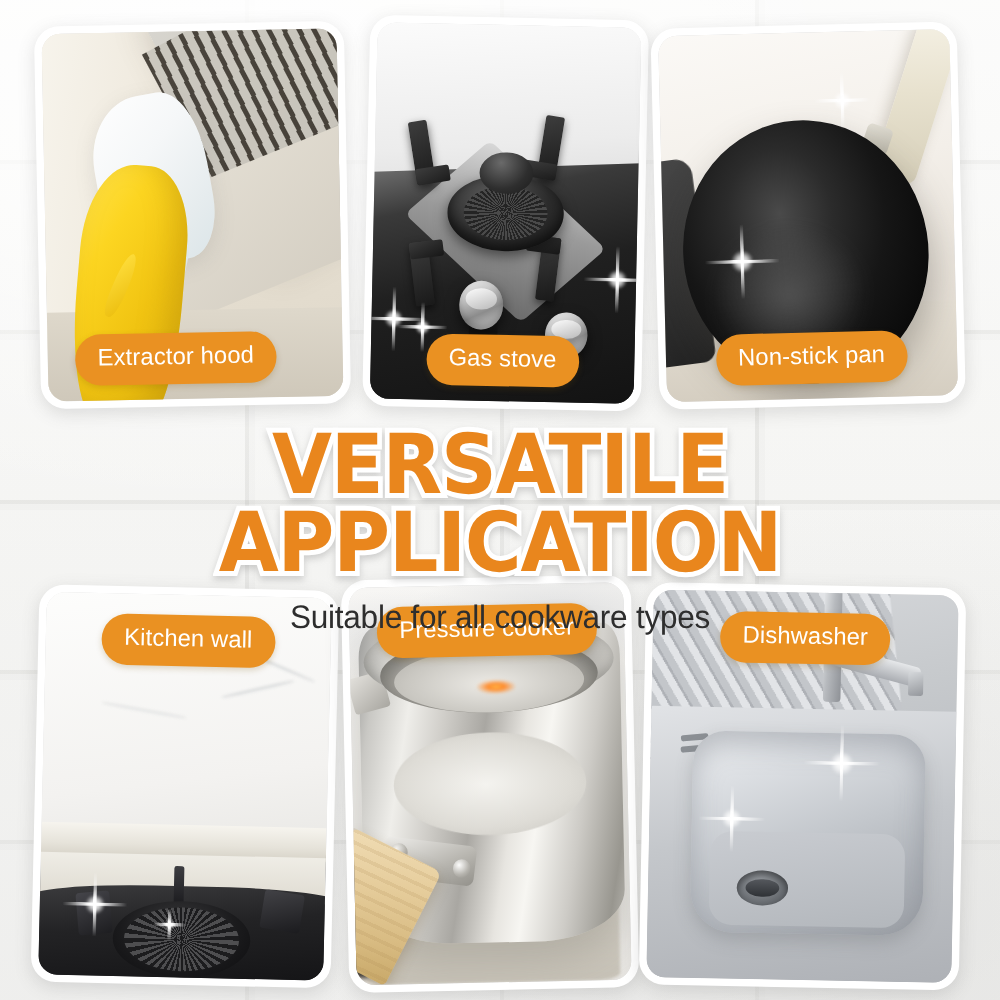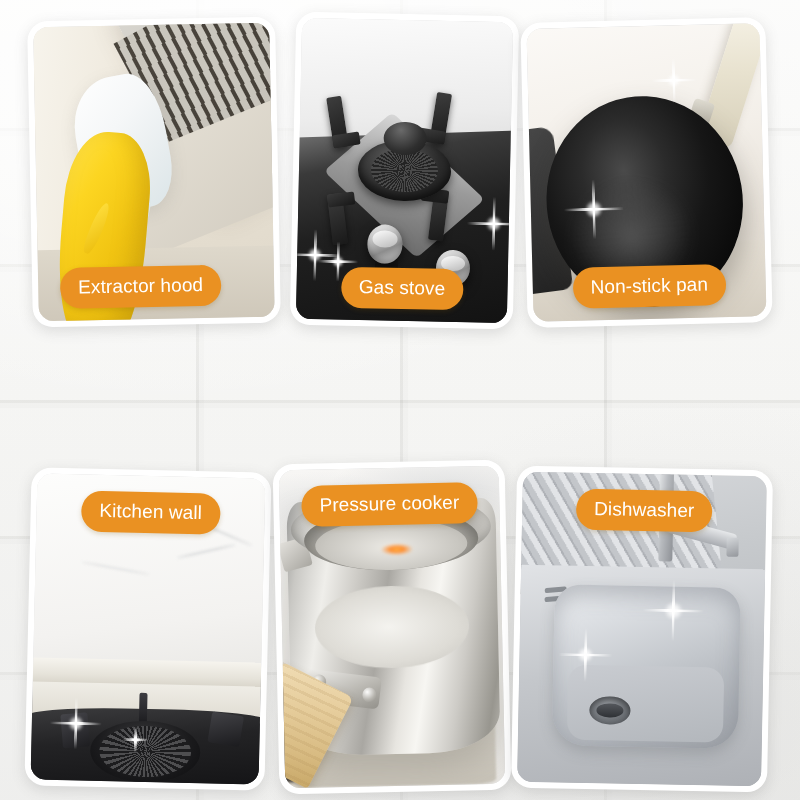--- a/index.html
+++ b/index.html
@@ -454,20 +454,24 @@
       </div>
       <div class="spark" style="left:14%;top:52%;width:60px;height:60px;">
         <i class="v"></i>
           <i class="h"></i>
           <i class="core"></i>
       </div>
     </div>
     <div class="pill" style="left:50%;bottom:18px;transform:translateX(-50%);">Non-stick pan</div>
   </div>
 
+  <div id="headline-block">
+    <div id="headline">VERSATILE APPLICATION</div>
+    <div id="subtitle">Suitable for all cookware types</div>
+  </div>
 
   <div class="card" id="card-wall">
     <div class="photo">
       <div class="kw-bg"></div>
       <div class="kw-marble"></div>
       <div class="kw-vein v1"></div>
       <div class="kw-vein v2"></div>
       <div class="kw-vein v3"></div>
       <div class="kw-ledge"></div>
       <div class="kw-counter"></div>

